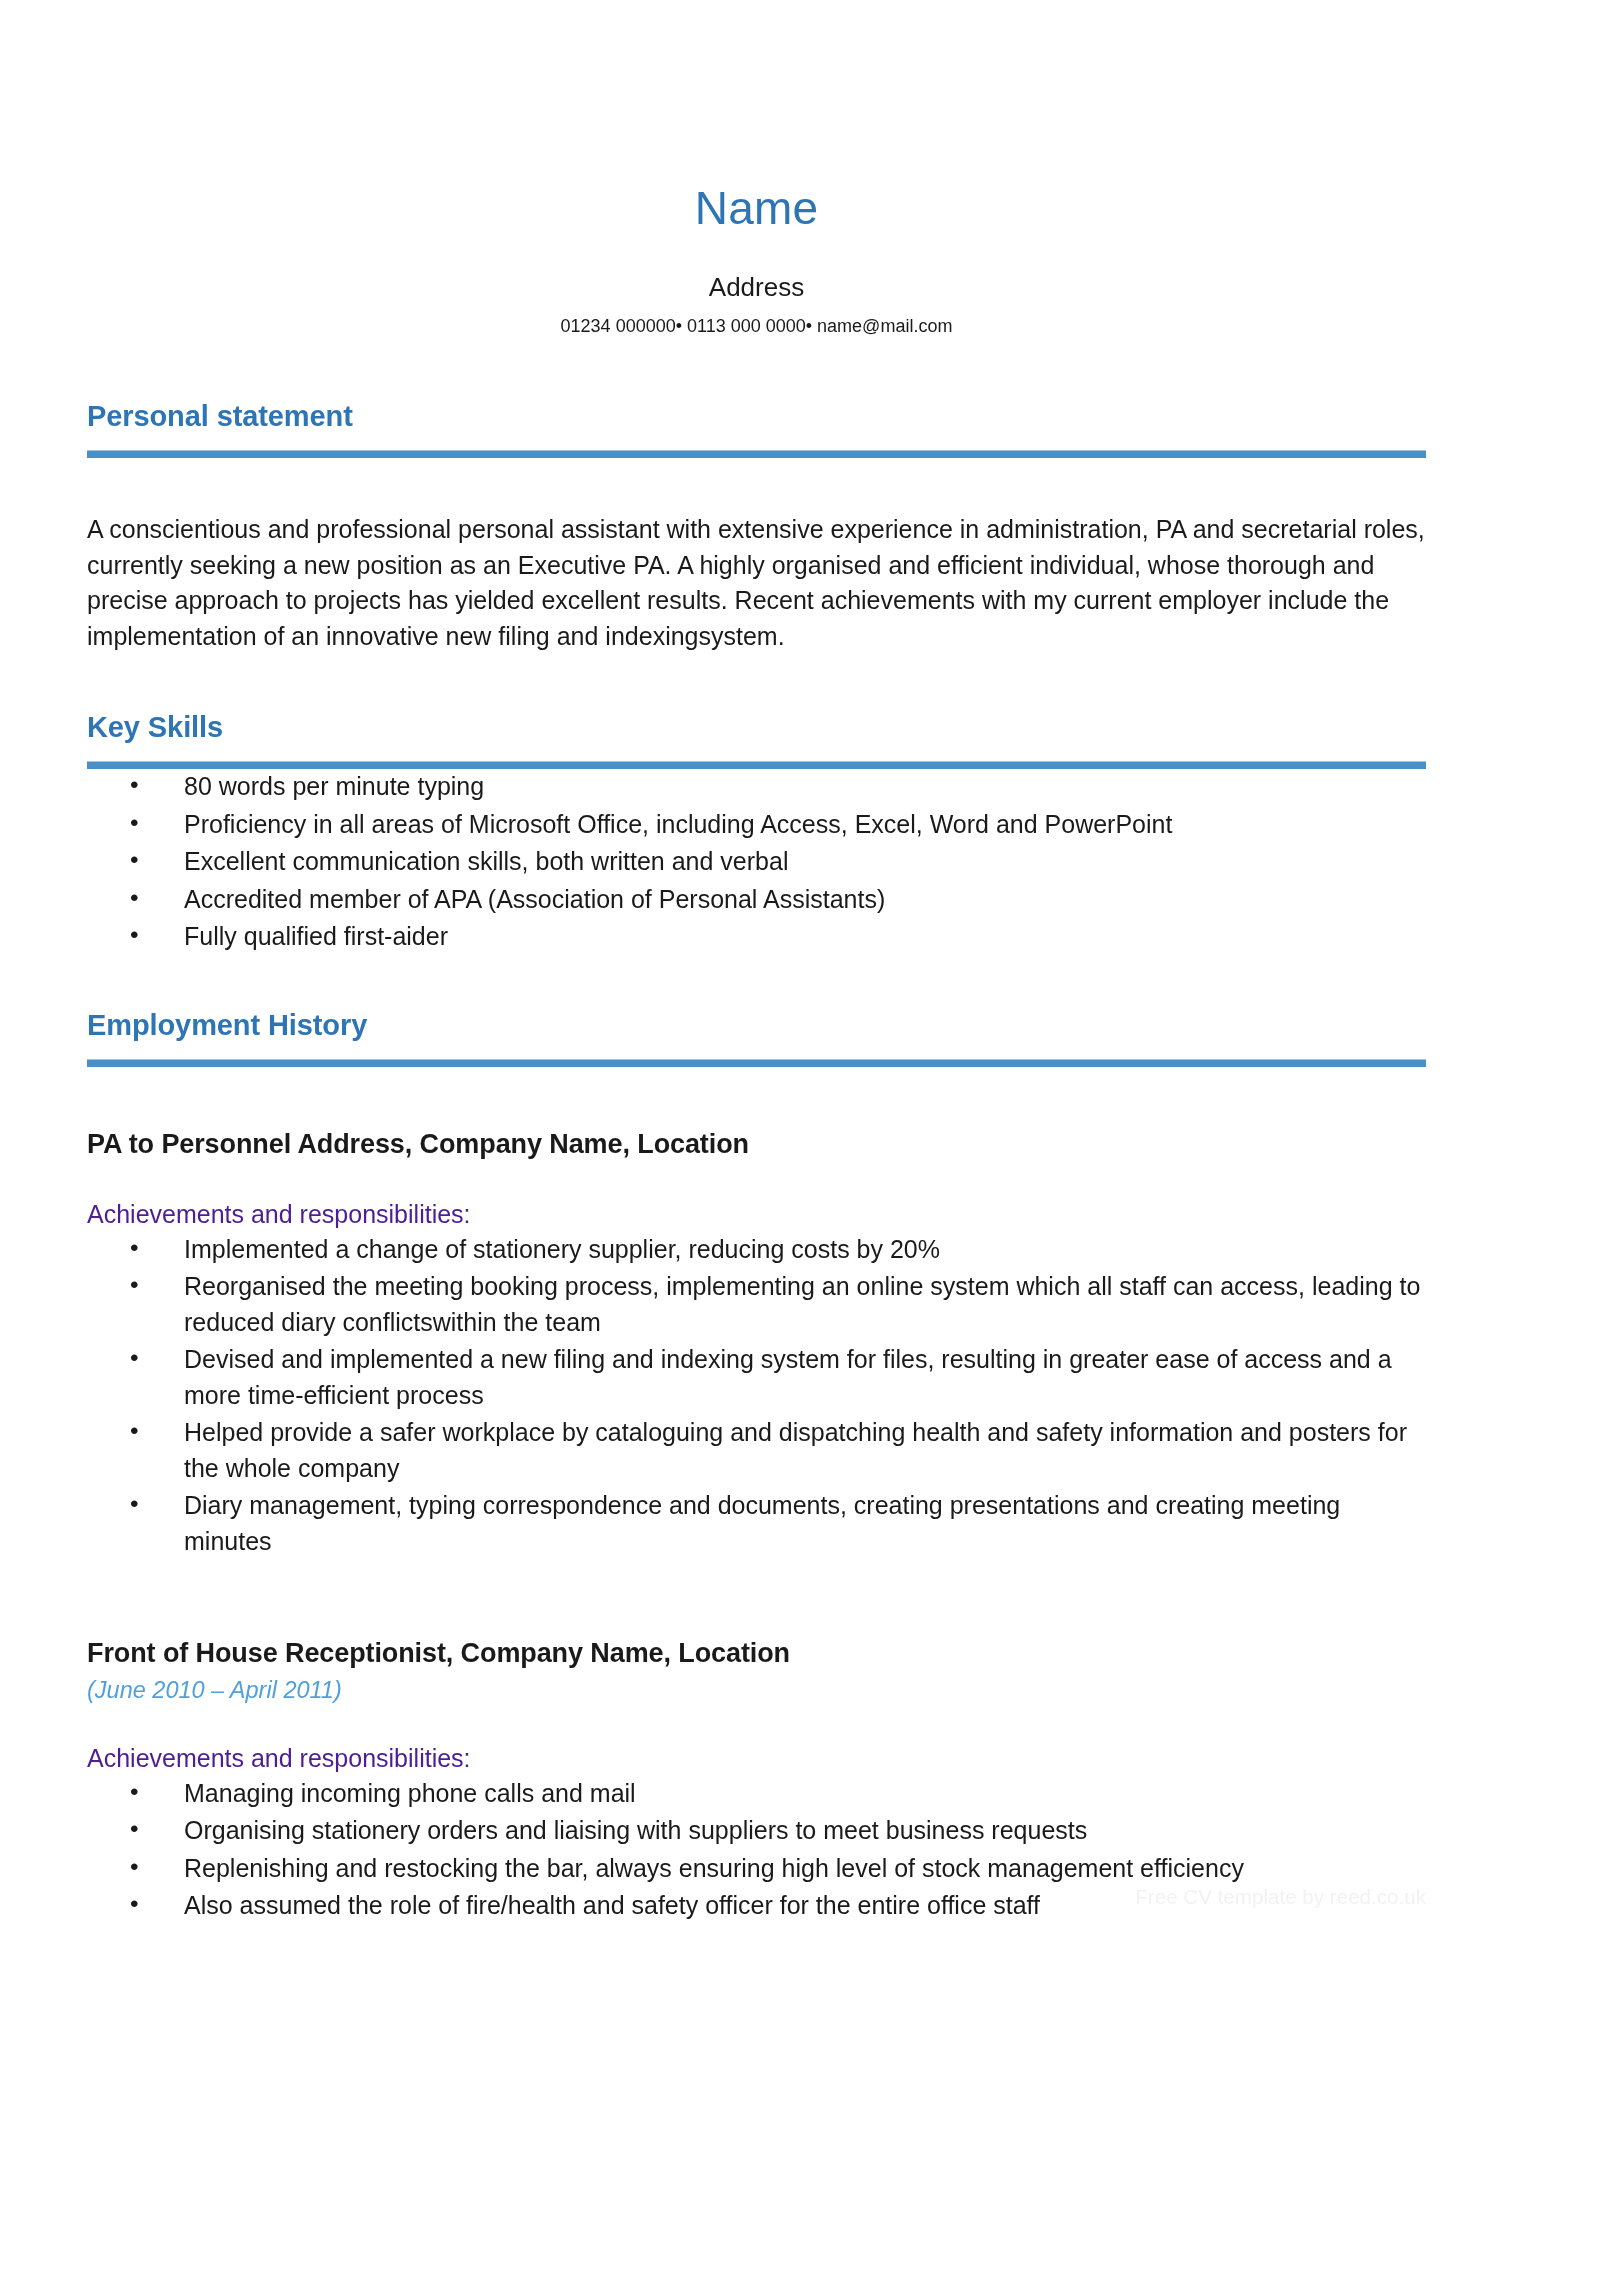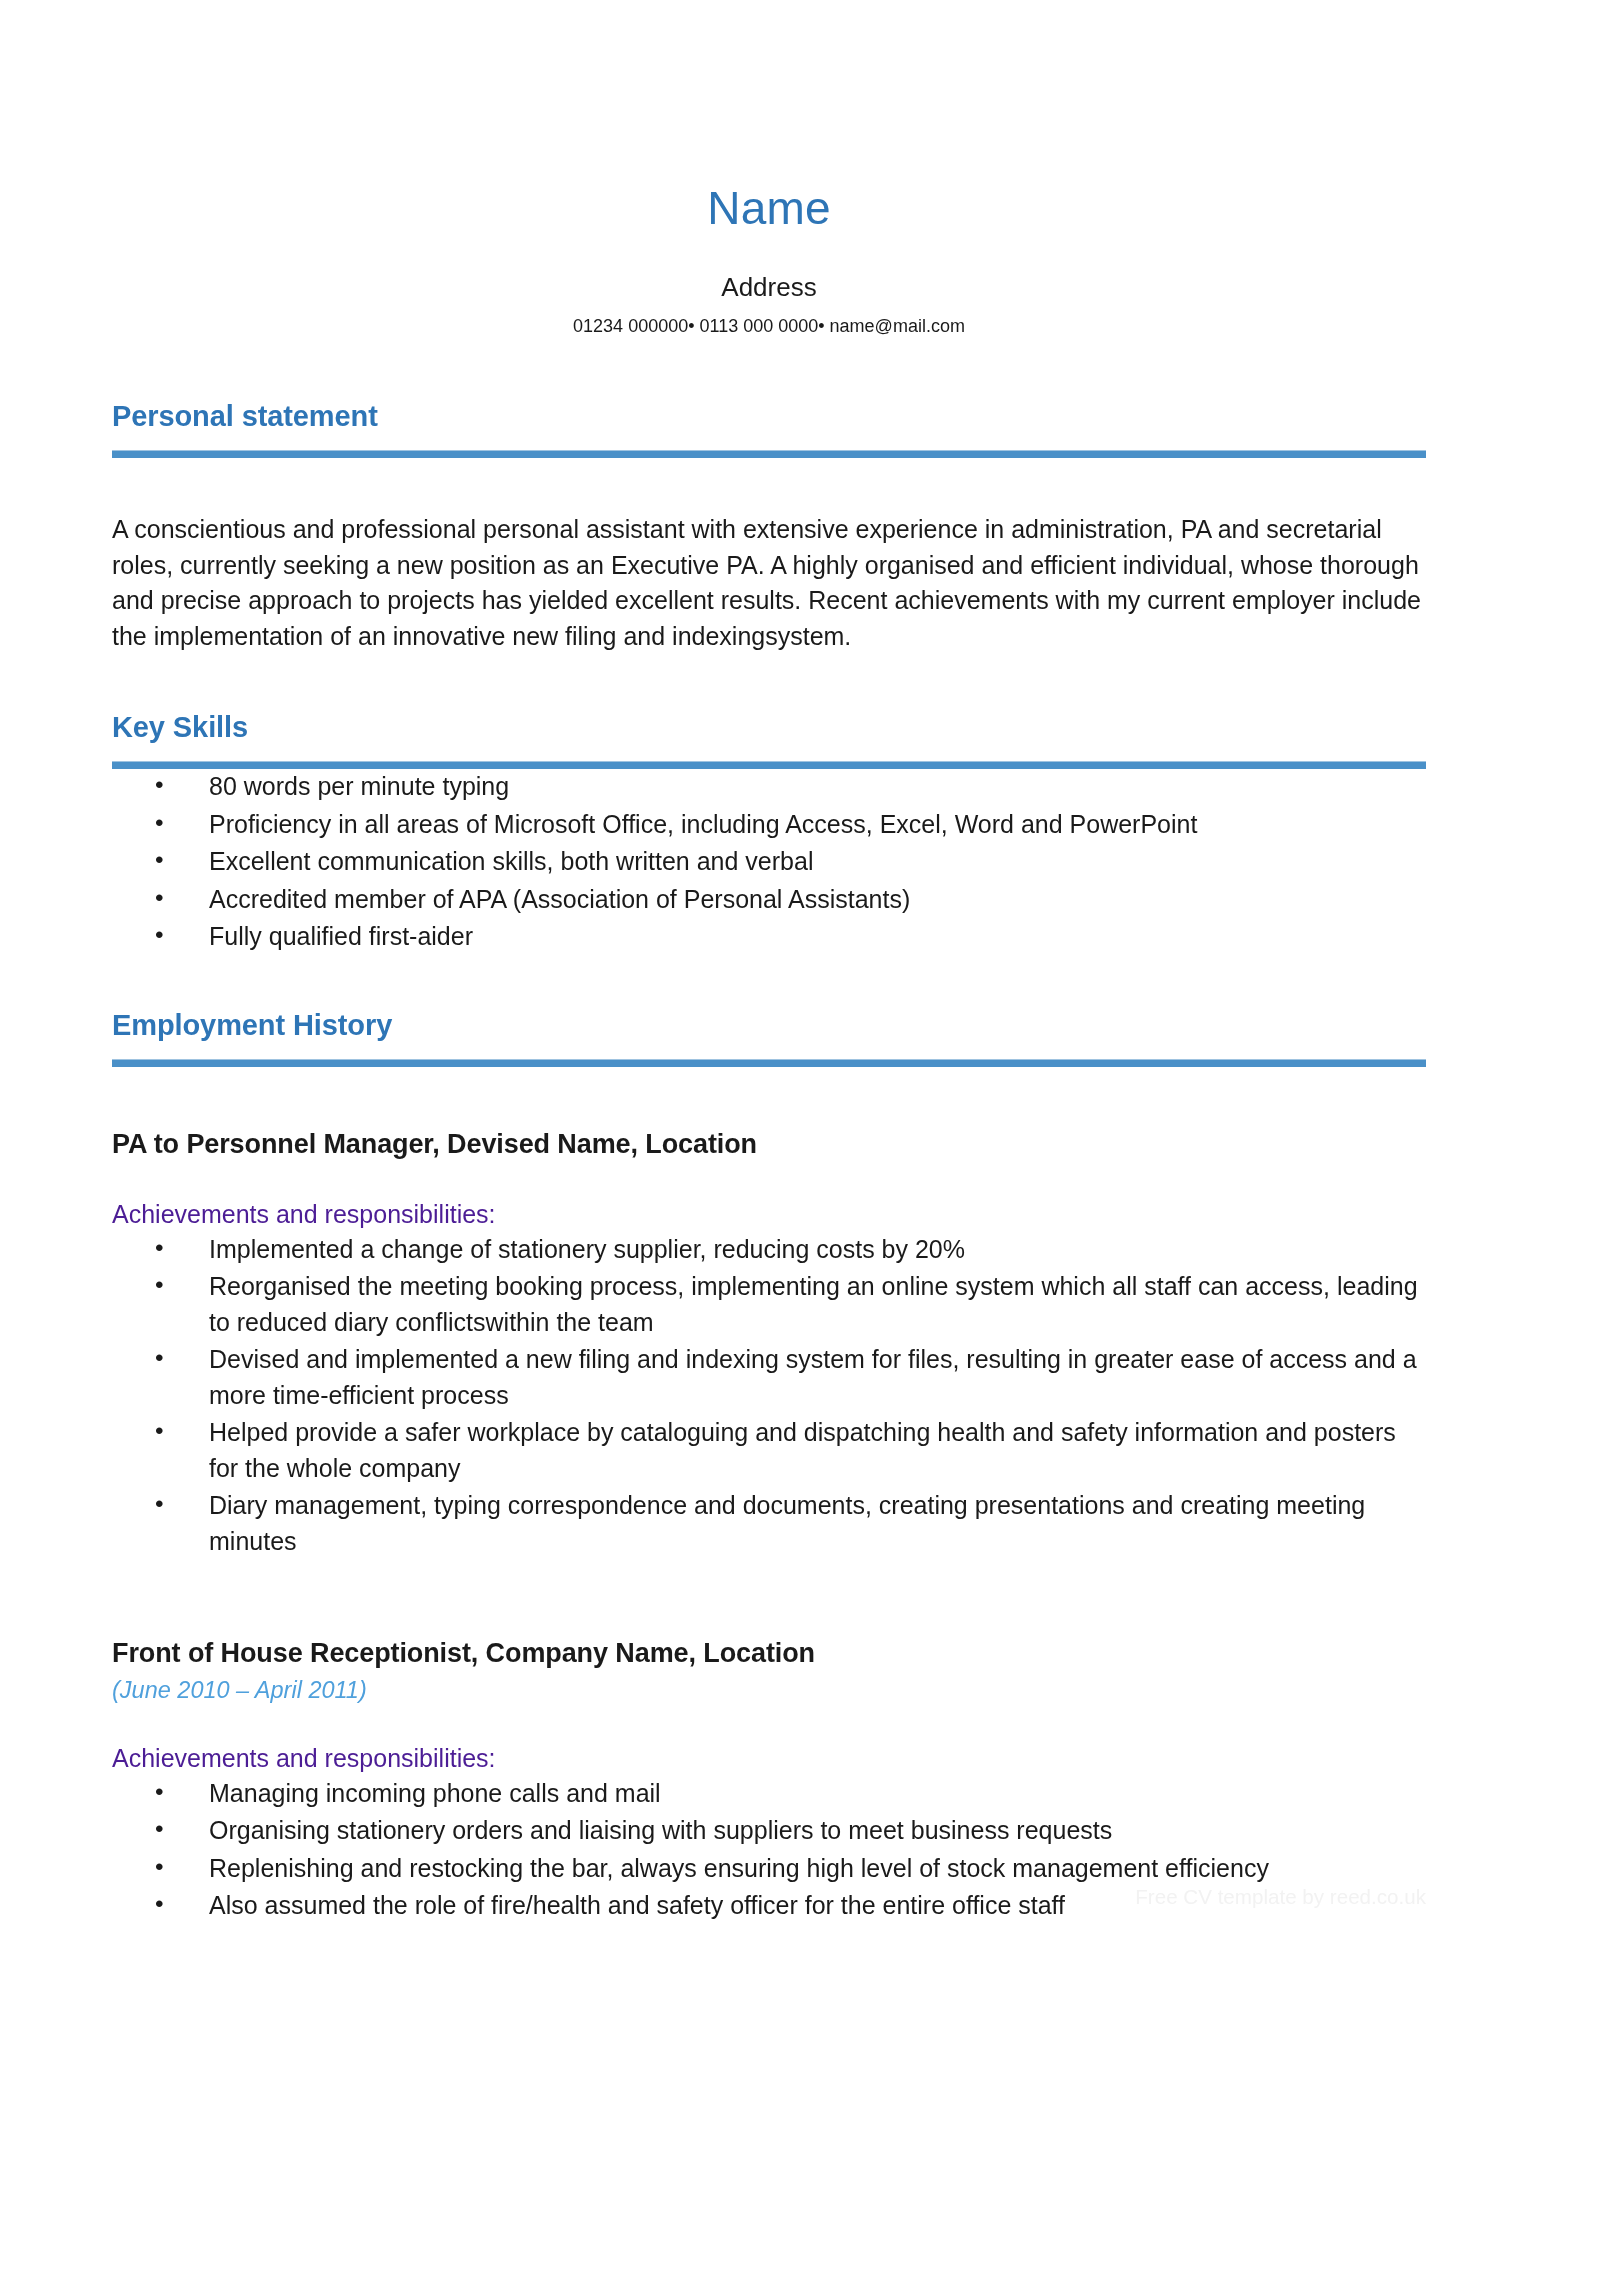--- a/index.html
+++ b/index.html
@@ -15,21 +15,21 @@
     position: relative;
     overflow: hidden;
   }
 
   .page {
     position: relative;
     width: 1621px;
     height: 2059px;
     background: #ffffff;
     box-sizing: border-box;
-    padding: 0 195px 0 112px;
+    padding: 0 195px 0 87px;
   }
 
   
   .cv-header {
     text-align: center;
     padding-top: 182px;
   }
   .cv-name {
     color: #2E75B6;
     font-size: 46px;
@@ -178,21 +178,21 @@
       <li>Accredited member of APA (Association of Personal Assistants)</li>
       <li>Fully qualified first-aider</li>
     </ul>
   </div>
 
   <div class="section sec-employ">
     <h2 class="section-head">Employment History</h2>
     <div class="section-rule"></div>
 
     <div class="job job-1">
-      <h3 class="job-title">PA to Personnel Manager, Devised Name, Location</h3>
+      <h3 class="job-title">PA to Personnel Address, Company Name, Location</h3>
       <p class="job-lead">Achievements and responsibilities:</p>
       <ul class="bullets job-bullets">
         <li>Implemented a change of stationery supplier, reducing costs by 20%</li>
         <li>Reorganised the meeting booking process, implementing an online system which all staff can access, leading to reduced diary conflictswithin the team</li>
         <li>Devised and implemented a new filing and indexing system for files, resulting in greater ease of access and a more time-efficient process</li>
         <li>Helped provide a safer workplace by cataloguing and dispatching health and safety information and posters for the whole company</li>
         <li>Diary management, typing correspondence and documents, creating presentations and creating meeting minutes</li>
       </ul>
     </div>
 

